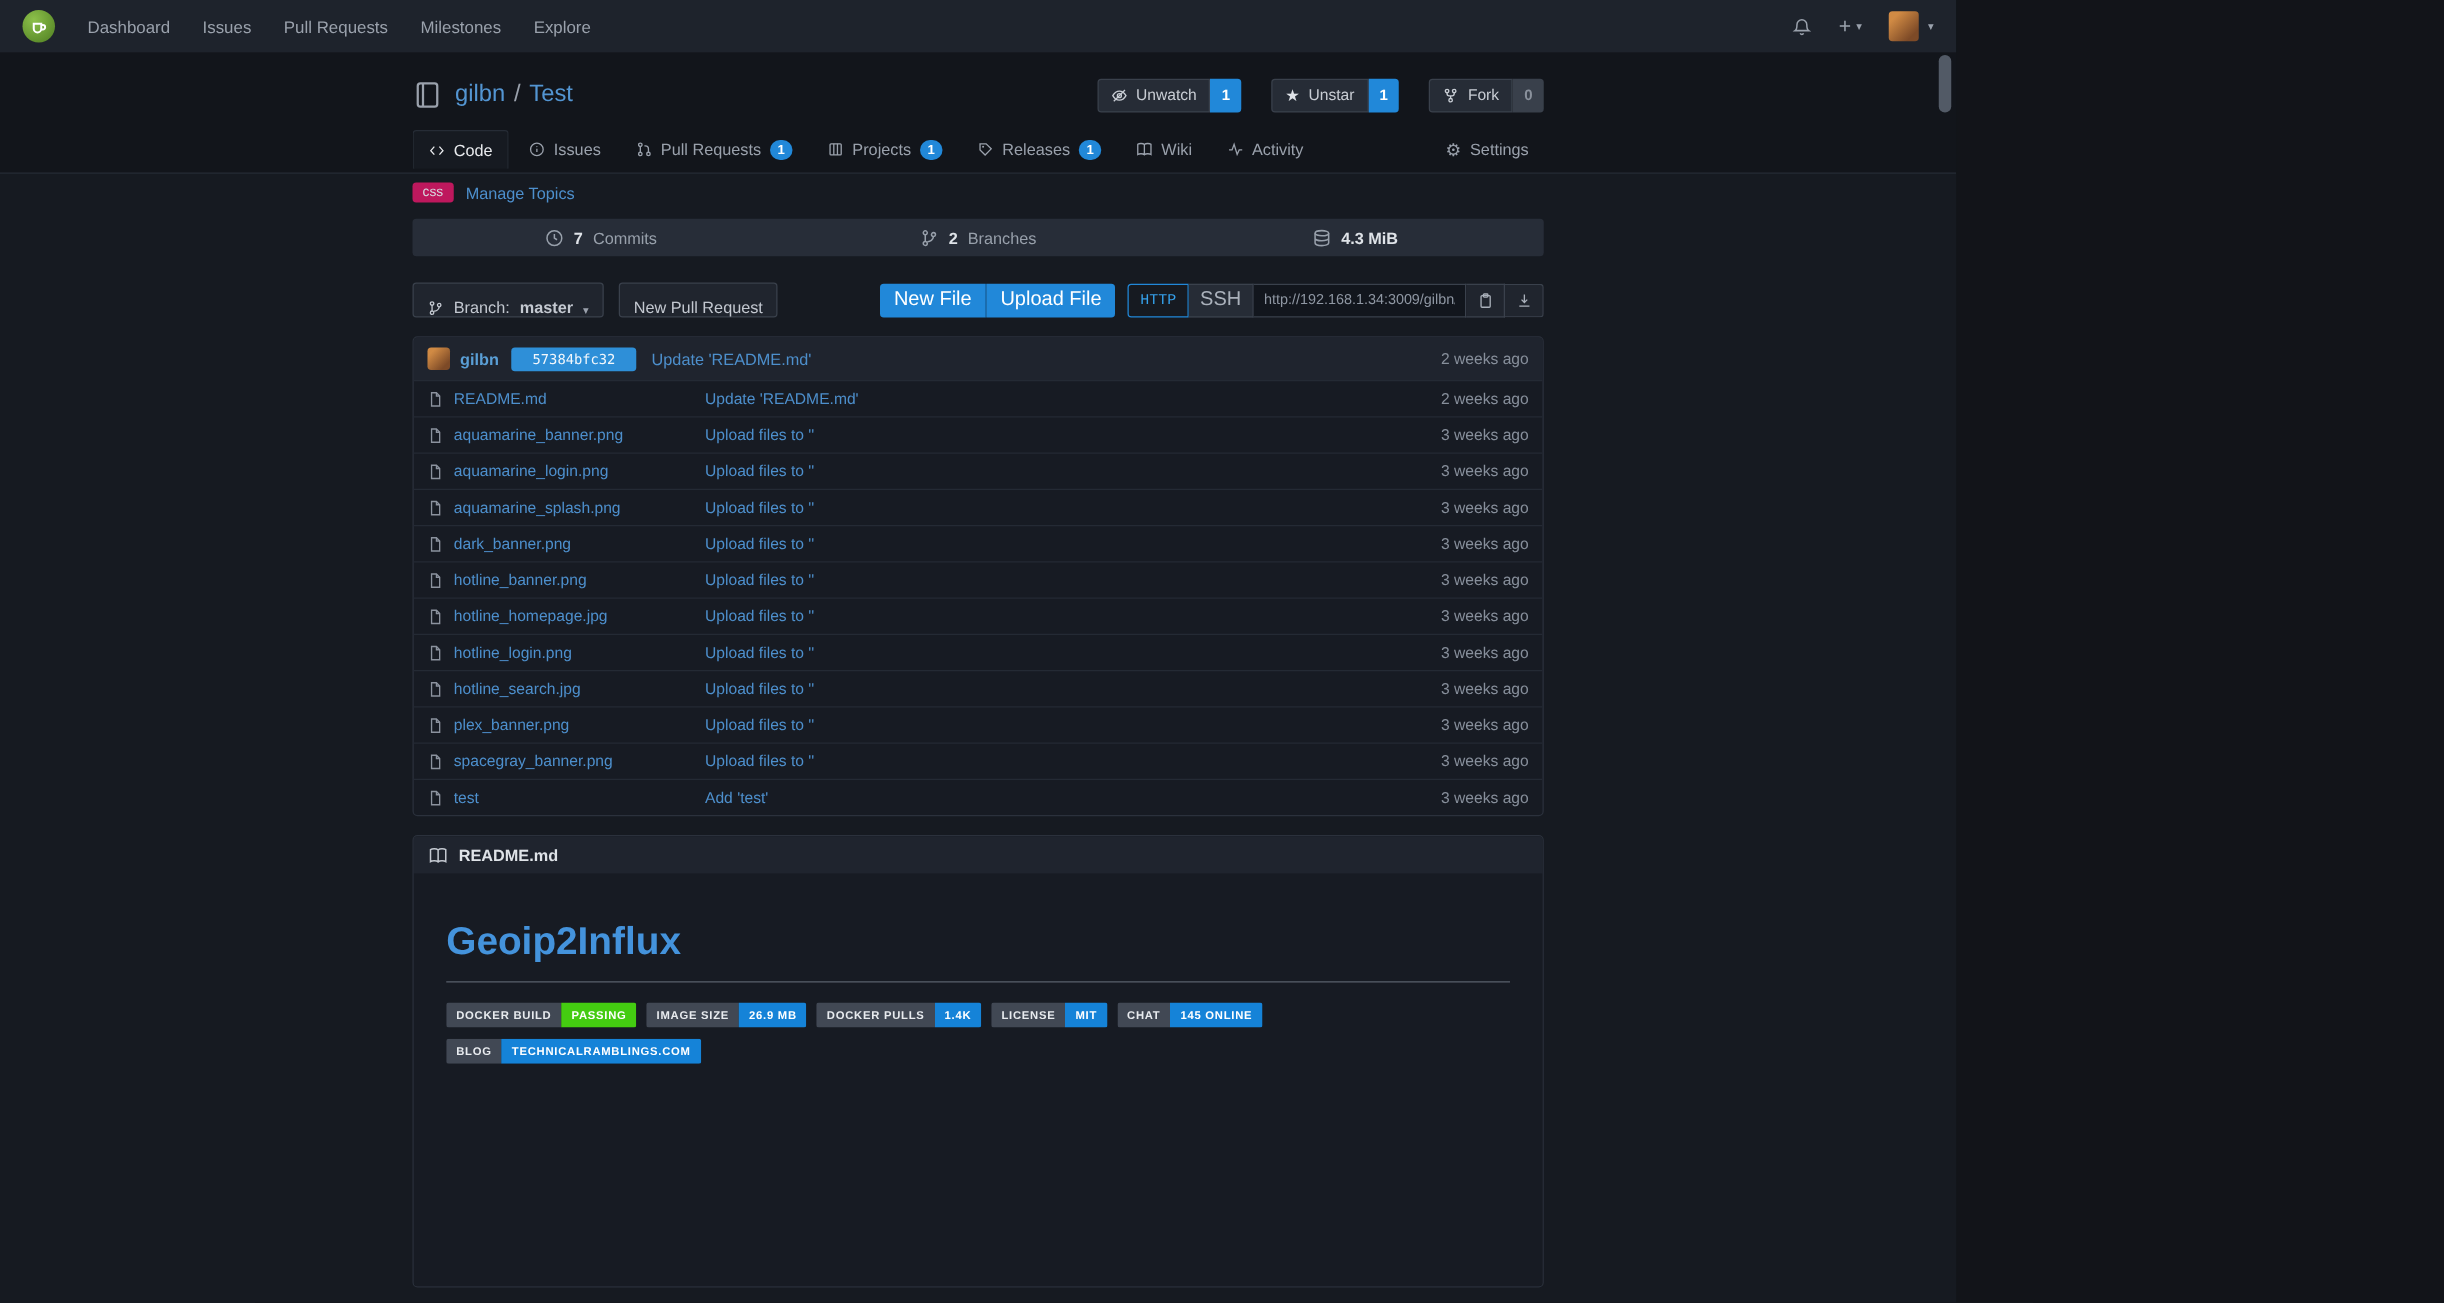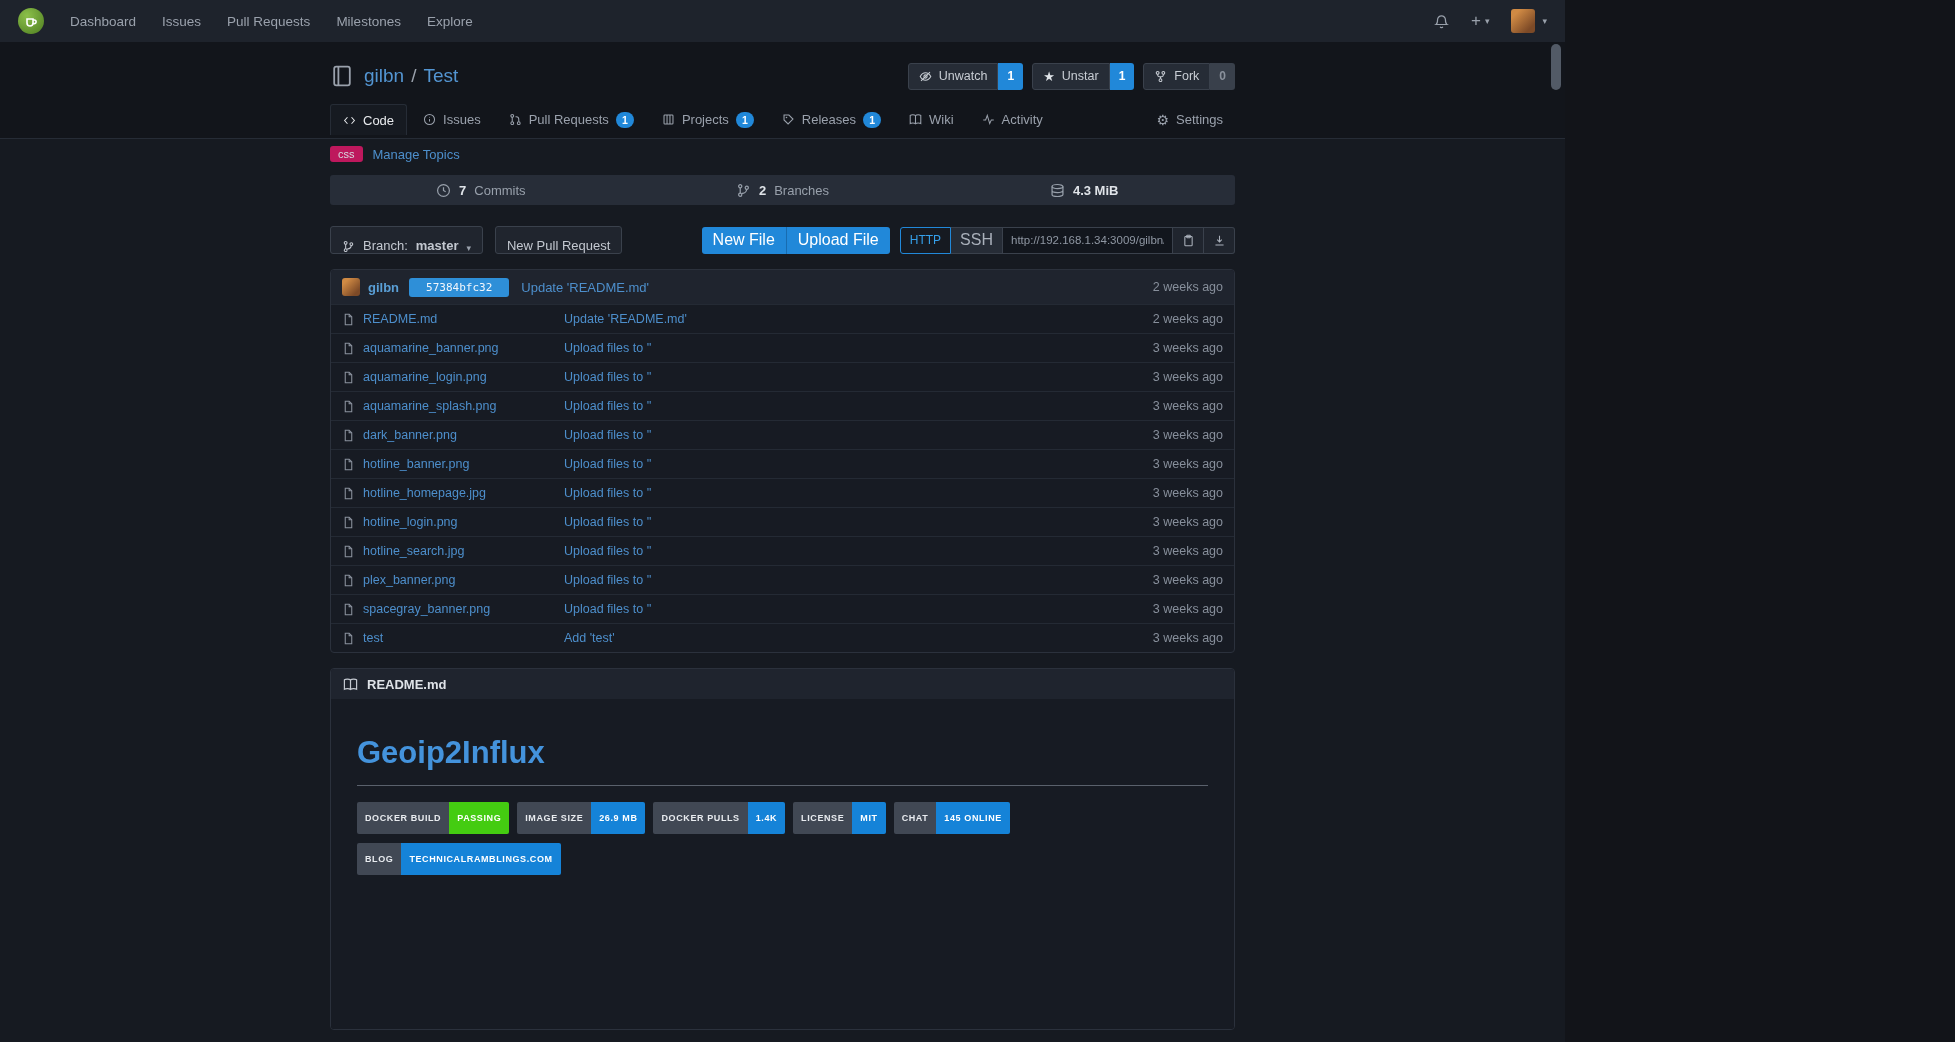--- a/index.html
+++ b/index.html
@@ -30,21 +30,21 @@
   .nav-avatar-group { display: flex; align-items: center; gap: 7px; cursor: pointer; }
 
   
   .repo-header { background: #12151b; padding-top: 14px; border-bottom: 1px solid #262c36; }
   .container { width: 905px; margin: 3px auto; }
   .title-row { display: flex; align-items: center; height: 34px; }
   .repo-ic { color: #9aa1ac; margin-right: 10px; }
   .repo-title { font-size: 19px; }
   .repo-title a { color: #5395d2; text-decoration: none; cursor: pointer; }
   .repo-title .sep { color: #9aa1ac; margin: 0 7px; }
-  .header-btns { margin-left: auto; display: flex; align-items: center; gap: 9px; }
+  .header-btns { margin-left: auto; display: flex; align-items: center; gap: 24px; }
   .hgroup { display: flex; }
   .hbtn { display: inline-flex; align-items: center; gap: 7px; height: 27px; padding: 0 10px; background: #262c36; border: 1px solid #3a414c; border-radius: 3px 0 0 3px; color: #c8cdd4; font-size: 12.5px; font-family: inherit; cursor: pointer; }
   .hcount { height: 27px; padding: 0 9px; display: inline-flex; align-items: center; font-size: 12px; font-weight: 700; border: none; border-radius: 0 3px 3px 0; cursor: pointer; font-family: inherit; }
   .hcount.blue { background: #2188d9; color: #fff; }
   .hcount.gray { background: #39404b; color: #8a919c; }
   .star-glyph { color: #dfe3e8; font-size: 13px; line-height: 1; }
 
   
   .tabs-row { display: flex; align-items: flex-end; margin-top: 11px; gap: 4px; }
   .tab { display: inline-flex; align-items: center; gap: 7px; height: 31px; padding: 0 12px; color: #9aa1ac; font-size: 13px; cursor: pointer; border-radius: 3px 3px 0 0; }
@@ -65,21 +65,21 @@
 
   .toolbar { margin-top: 21px; display: flex; align-items: center; }
   .btn-dark { height: 28px; display: inline-flex; align-items: flex-end; gap: 8px; padding: 0 11px; background: #20252e; border: 1px solid #3a414c; border-radius: 3px; color: #c3c8d0; font-size: 13px; font-family: inherit; cursor: pointer; }
   .btn-dark b { font-weight: 700; }
   .new-pr { margin-left: 12px; }
   .toolbar-right { margin-left: auto; display: flex; align-items: center; }
   .btn-blue { height: 27px; display: inline-flex; align-items: center; padding: 0 11px; background: #2188d9; color: #fff; font-size: 16px; border: none; font-family: inherit; cursor: pointer; }
   .btn-blue.first { border-radius: 3px 0 0 3px; border-right: 1px solid #186cb0; }
   .btn-blue.last { border-radius: 0 3px 3px 0; }
   .clone-group { display: flex; margin-left: 10px; }
-  .proto-http { height: 27px; display: inline-flex; align-items: center; padding: 0 9px; background: transparent; border: 1px solid #2188d9; color: #35a0ea; font-size: 12px; border-radius: 3px 0 0 3px; font-family: Liberation Sans, sans-serif; cursor: pointer; }
+  .proto-http { height: 27px; display: inline-flex; align-items: center; padding: 0 9px; background: transparent; border: 1px solid #2188d9; color: #35a0ea; font-size: 12px; border-radius: 3px 0 0 3px; font-family: Liberation Mono, monospace; cursor: pointer; }
   .proto-ssh { height: 27px; display: inline-flex; align-items: center; padding: 0 9px; background: #262c36; border: 1px solid #3a414c; border-left: none; color: #aab1bb; font-size: 16px; font-family: inherit; cursor: pointer; }
   .clone-input { height: 27px; width: 170px; background: #12161d; border: 1px solid #3a414c; border-left: none; color: #8f97a3; font-size: 11.5px; padding: 0 8px; font-family: "Liberation Sans", sans-serif; }
   .icon-btn { height: 27px; width: 31px; background: #20252e; border: 1px solid #3a414c; border-left: none; color: #aab1bb; display: inline-flex; align-items: center; justify-content: center; cursor: pointer; }
   .icon-btn.last { border-radius: 0 3px 3px 0; }
 
   
   .file-table { margin-top: 15px; border: 1px solid #2b313c; border-radius: 4px; background: #171b23; overflow: hidden; }
   .commit-row { height: 34px; background: #1f242e; display: flex; align-items: center; padding: 0 11px; }
   .avatar-sm { width: 18px; height: 18px; border-radius: 3px; background: linear-gradient(135deg, #d08a44 20%, #7d4a27 80%); flex: none; }
   .commit-user { color: #5a9fd6; font-weight: 700; font-size: 13px; margin-left: 8px; text-decoration: none; cursor: pointer; }
@@ -93,21 +93,21 @@
   .age { text-align: right; color: #878f9b; font-size: 12.5px; }
 
   
   .readme-box { margin-top: 15px; border: 1px solid #2b313c; border-radius: 4px; overflow: hidden; }
   .readme-header { height: 30px; background: #1f242e; display: flex; align-items: center; gap: 9px; padding: 0 12px; color: #dfe3e8; font-weight: 700; font-size: 13px; }
   .readme-header .ic { color: #c3c8d0; }
   .readme-body { background: #171b23; padding: 24px 26px 60px; min-height: 330px; }
   .readme-h1 { color: #4493dc; font-size: 31px; font-weight: 700; margin: 12px 0 14px; }
   .readme-hr { border: none; border-top: 1px solid #5a616c; margin: 0 0 16px; }
   .badge-row { display: flex; gap: 8px; margin-bottom: 9px; flex-wrap: wrap; }
-  .badge { display: inline-flex; height: 32px; border-radius: 2px; overflow: hidden; font-size: 9px; font-weight: 700; letter-spacing: 0.6px; }
+  .badge { display: inline-flex; height: 20px; border-radius: 2px; overflow: hidden; font-size: 9px; font-weight: 700; letter-spacing: 0.6px; }
   .bl { background: #414854; color: #e8ebef; padding: 0 8px; display: inline-flex; align-items: center; }
   .br { padding: 0 8px; display: inline-flex; align-items: center; color: #fff; }
   .br.green { background: #44cc11; }
   .br.blue { background: #1583d8; }
 
   
   .scroll-thumb { position: absolute; left: 1551px; top: 44px; width: 10px; height: 46px; background: #525a66; border-radius: 5px; cursor: pointer; }
 </style>
 </head>
 <body>

